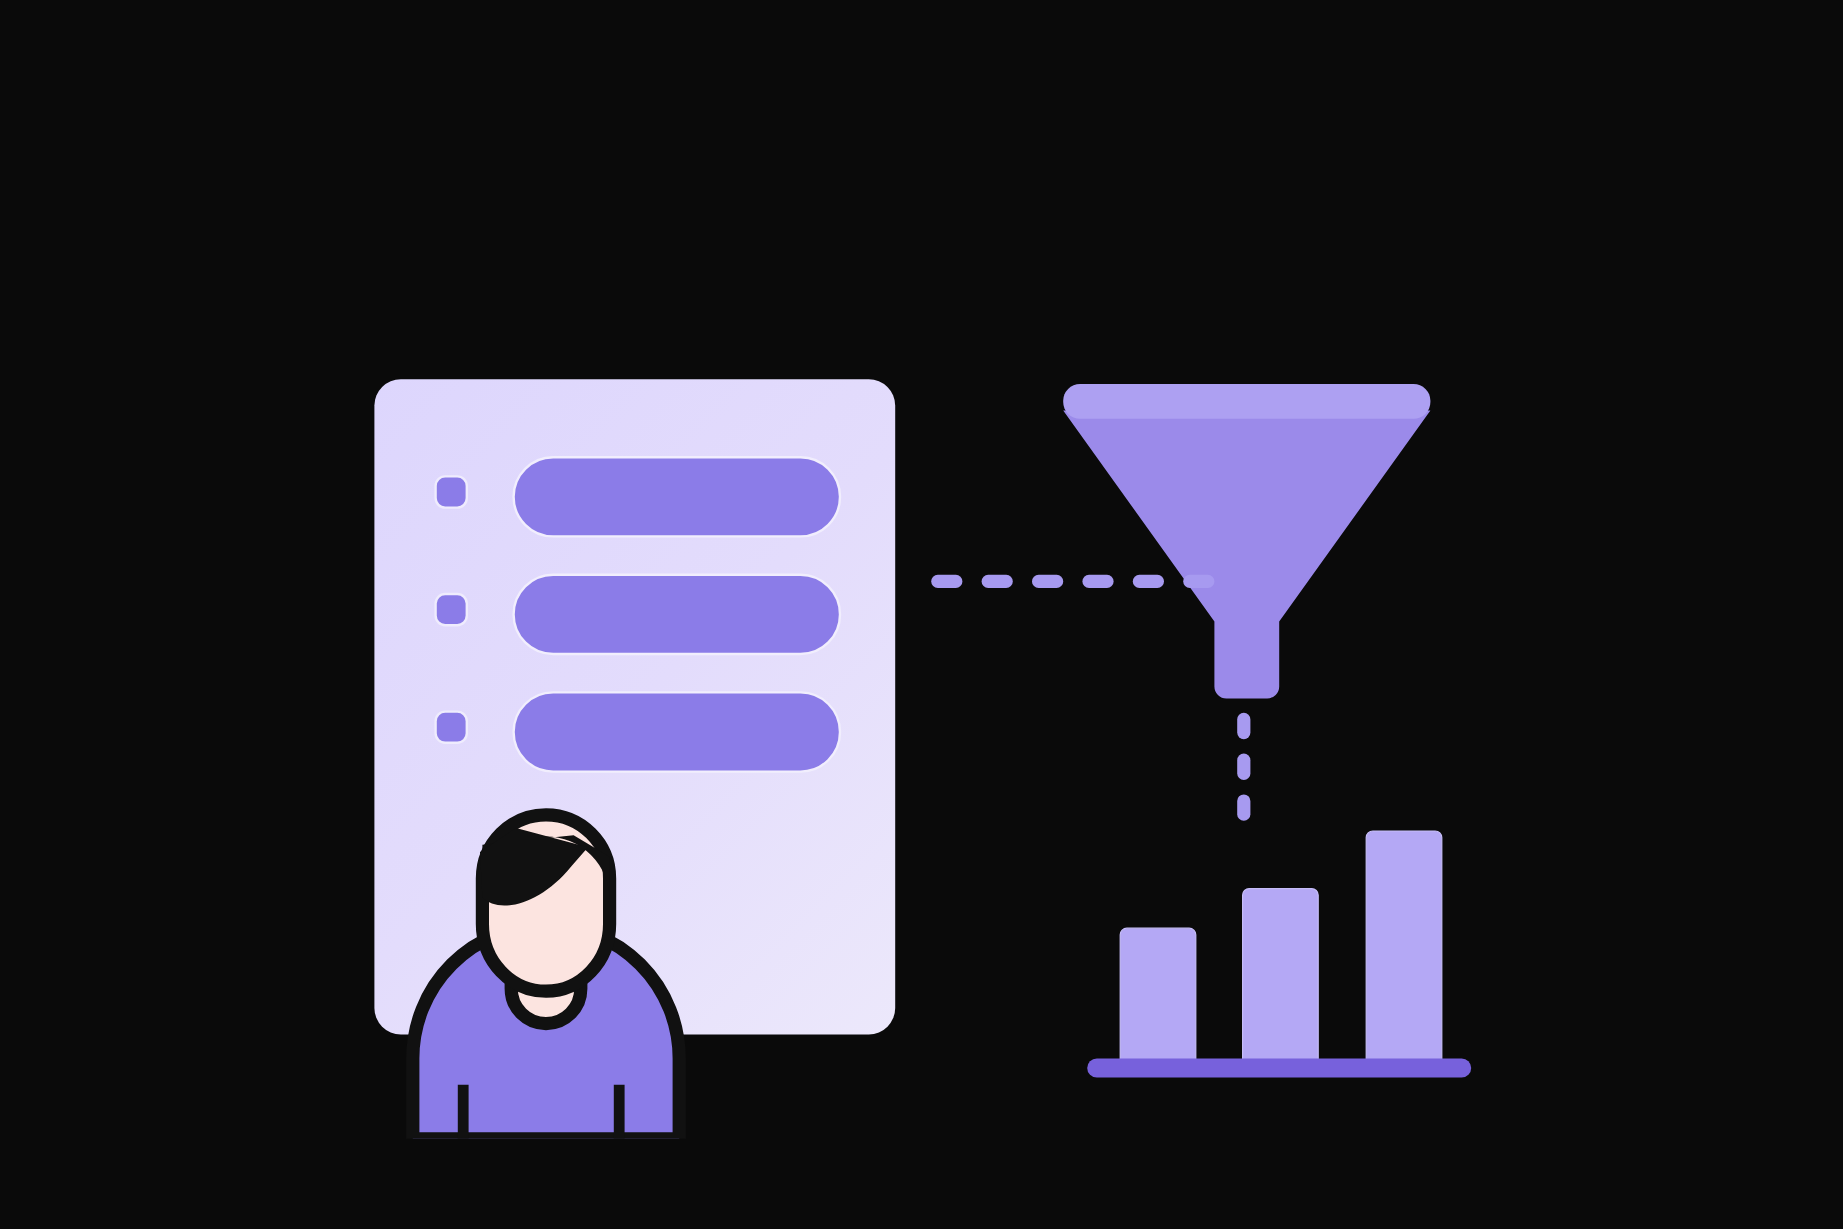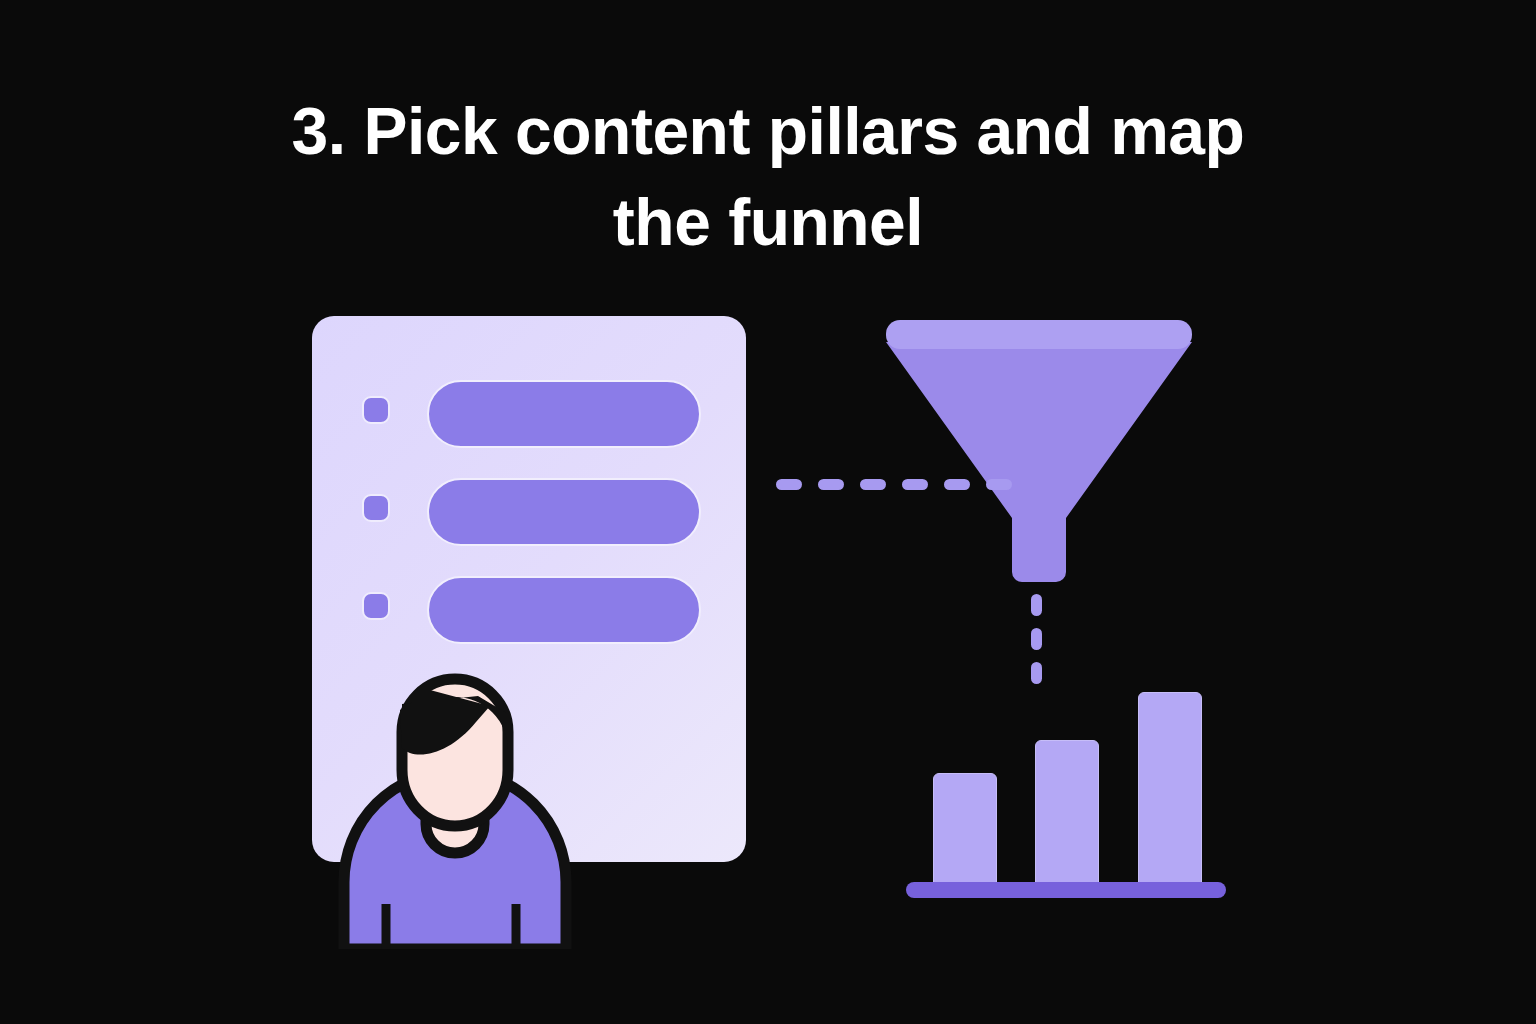--- a/index.html
+++ b/index.html
@@ -143,21 +143,20 @@
     height: 16px;
     background: #7761dc;
     border-radius: 8px;
   }
 </style>
 </head>
 <body>
 
 <div id="stage">
 
-  <div id="title">3. Pick content pillars and map the funnel</div>
 
   <div id="illustration">
 
     <div id="card">
       <div class="bullet" id="bullet-1"></div>
       <div class="bar" id="bar-1"></div>
       <div class="bullet" id="bullet-2"></div>
       <div class="bar" id="bar-2"></div>
       <div class="bullet" id="bullet-3"></div>
       <div class="bar" id="bar-3"></div>

